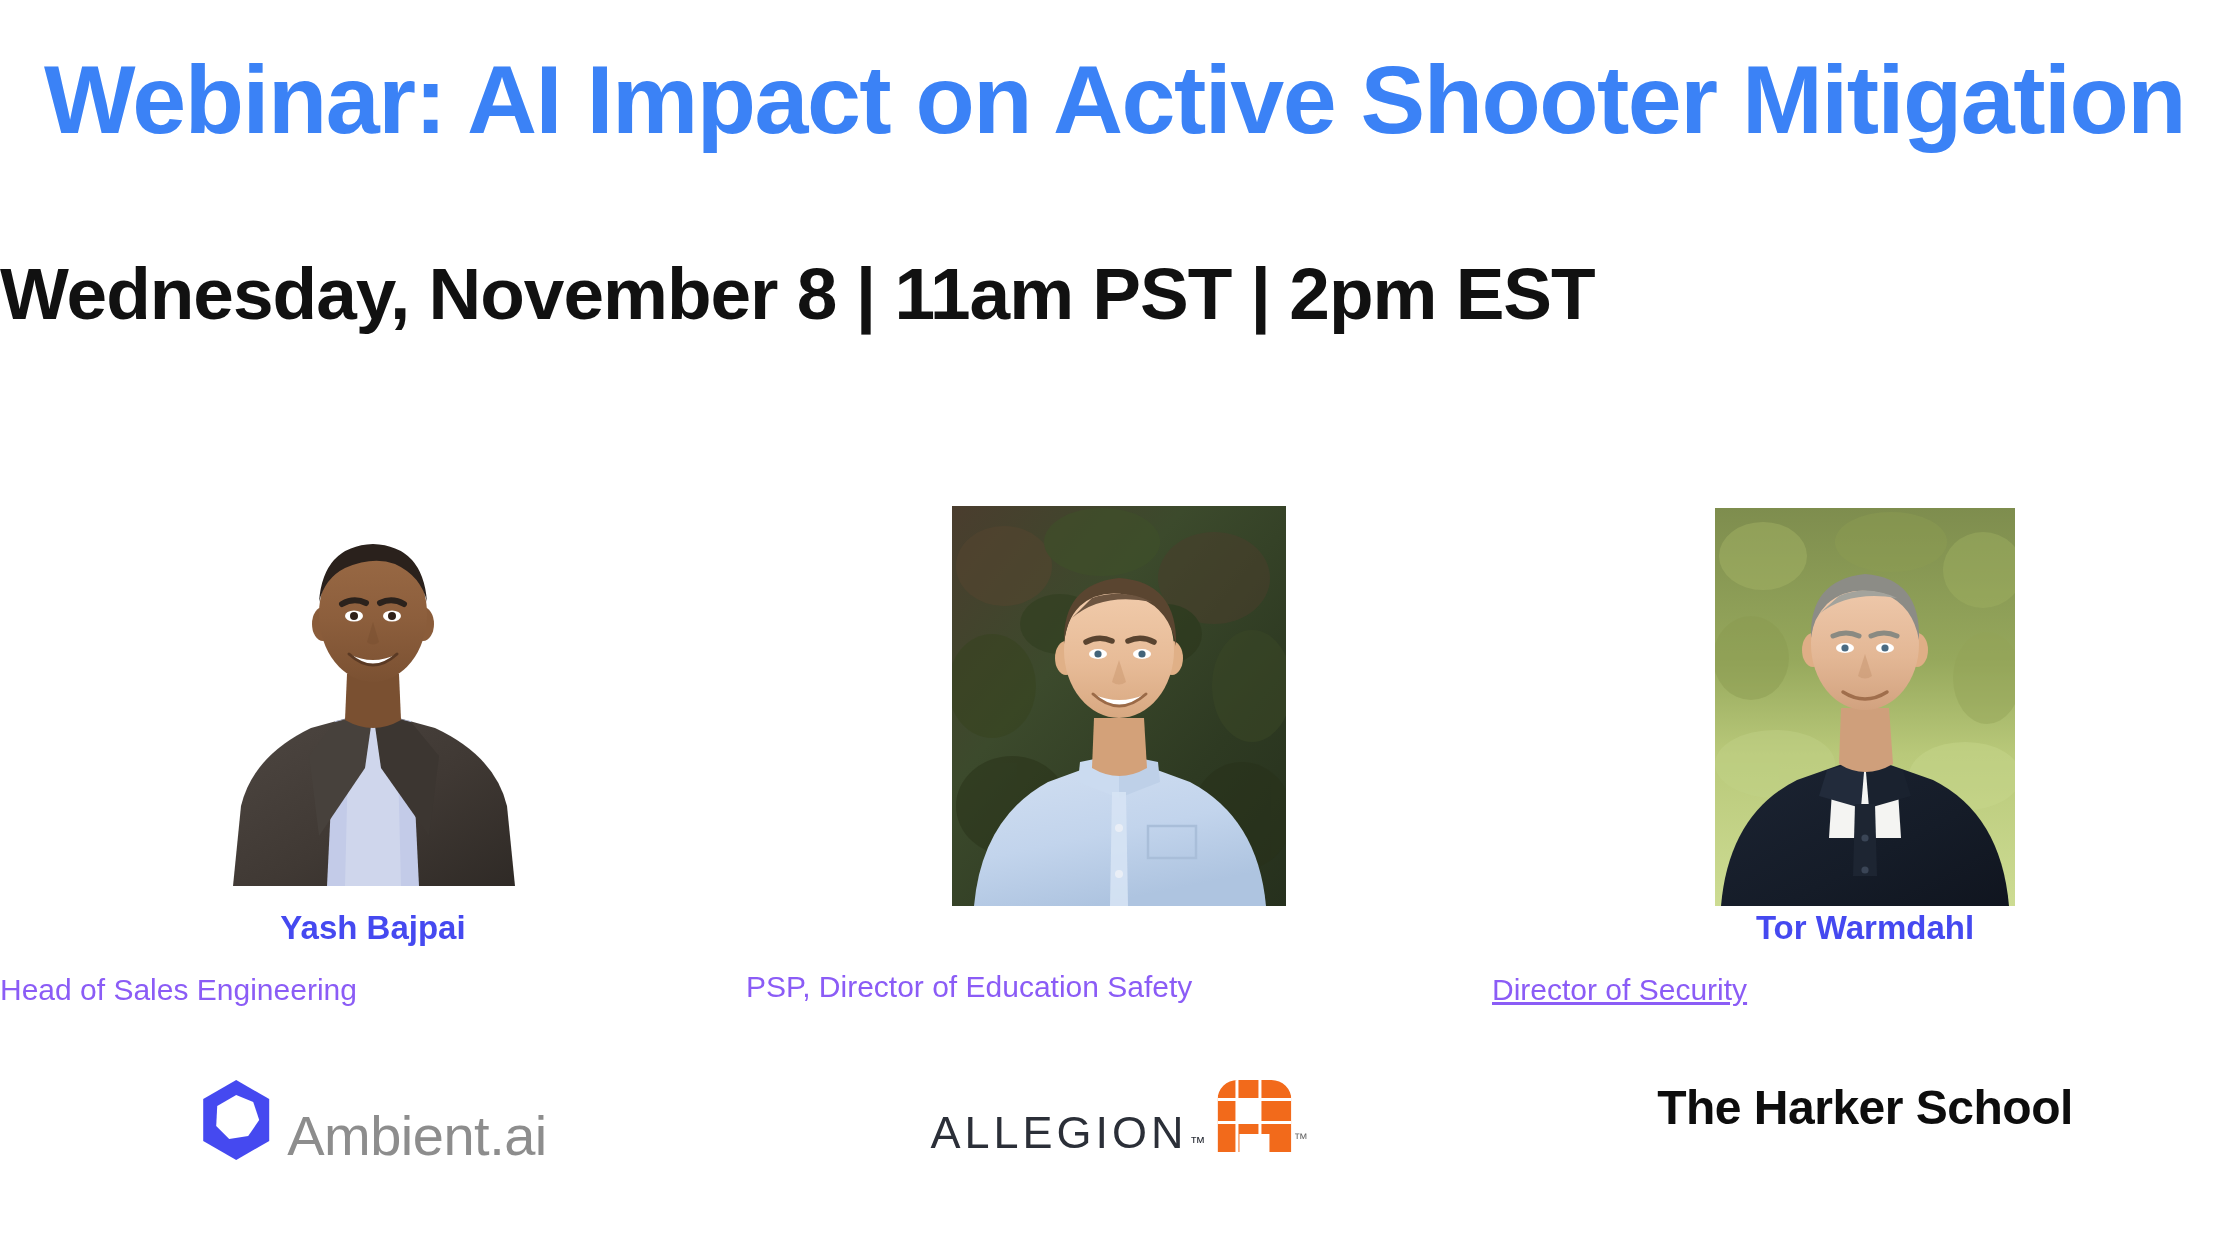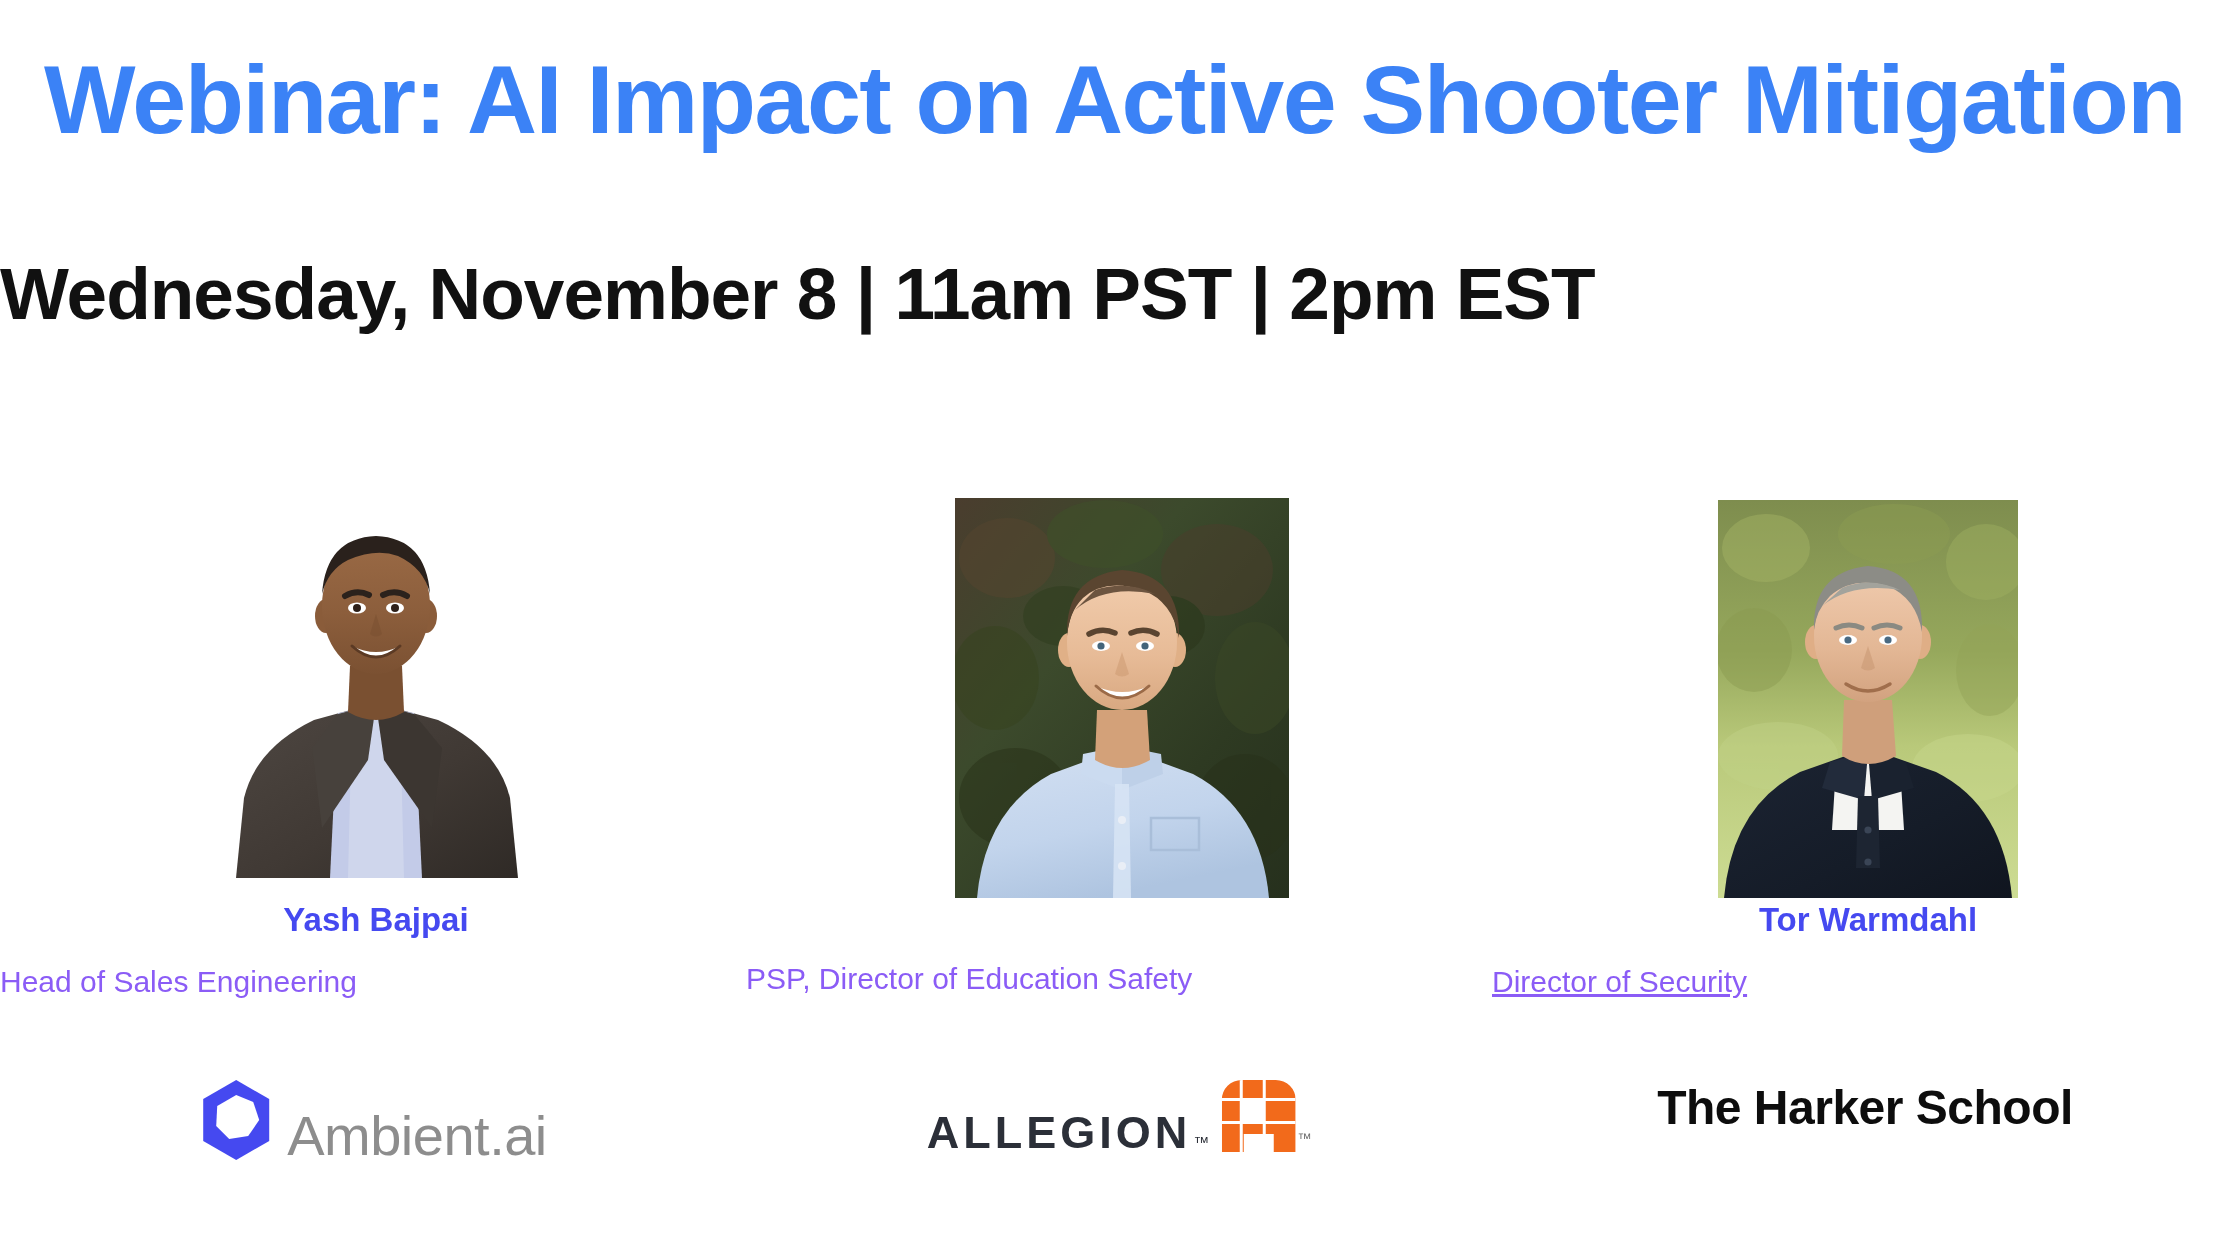--- a/index.html
+++ b/index.html
@@ -47,24 +47,23 @@
   #speakers {
     position: absolute;
     left: 0;
     top: 470px;
     width: 2240px;
     height: 460px;
   }
 
   .speaker-col {
     position: absolute;
-    top: 8px;
+    top: 16px;
     width: 746px;
     height: 460px;
-    padding-left: 6px;
   }
   .speaker-col.col-1 { left: 0px; }
   .speaker-col.col-2 { left: 746px; }
   .speaker-col.col-3 { left: 1492px; }
 
   .photo-wrap {
     position: absolute;
     left: 50%;
     transform: translateX(-50%);
   }
@@ -153,21 +152,21 @@
     letter-spacing: -0.5px;
     margin-left: 14px;
     font-weight: normal;
     line-height: 1;
     position: relative;
     top: 2px;
   }
 
   .allegion-word {
     font-size: 45px;
-    font-weight: bold;
+    font-weight: normal;
     color: #2b2f38;
     letter-spacing: 4px;
     line-height: 1;
     position: relative;
     top: 3px;
   }
   .allegion-tm {
     font-size: 16px;
     color: #2b2f38;
     vertical-align: super;

